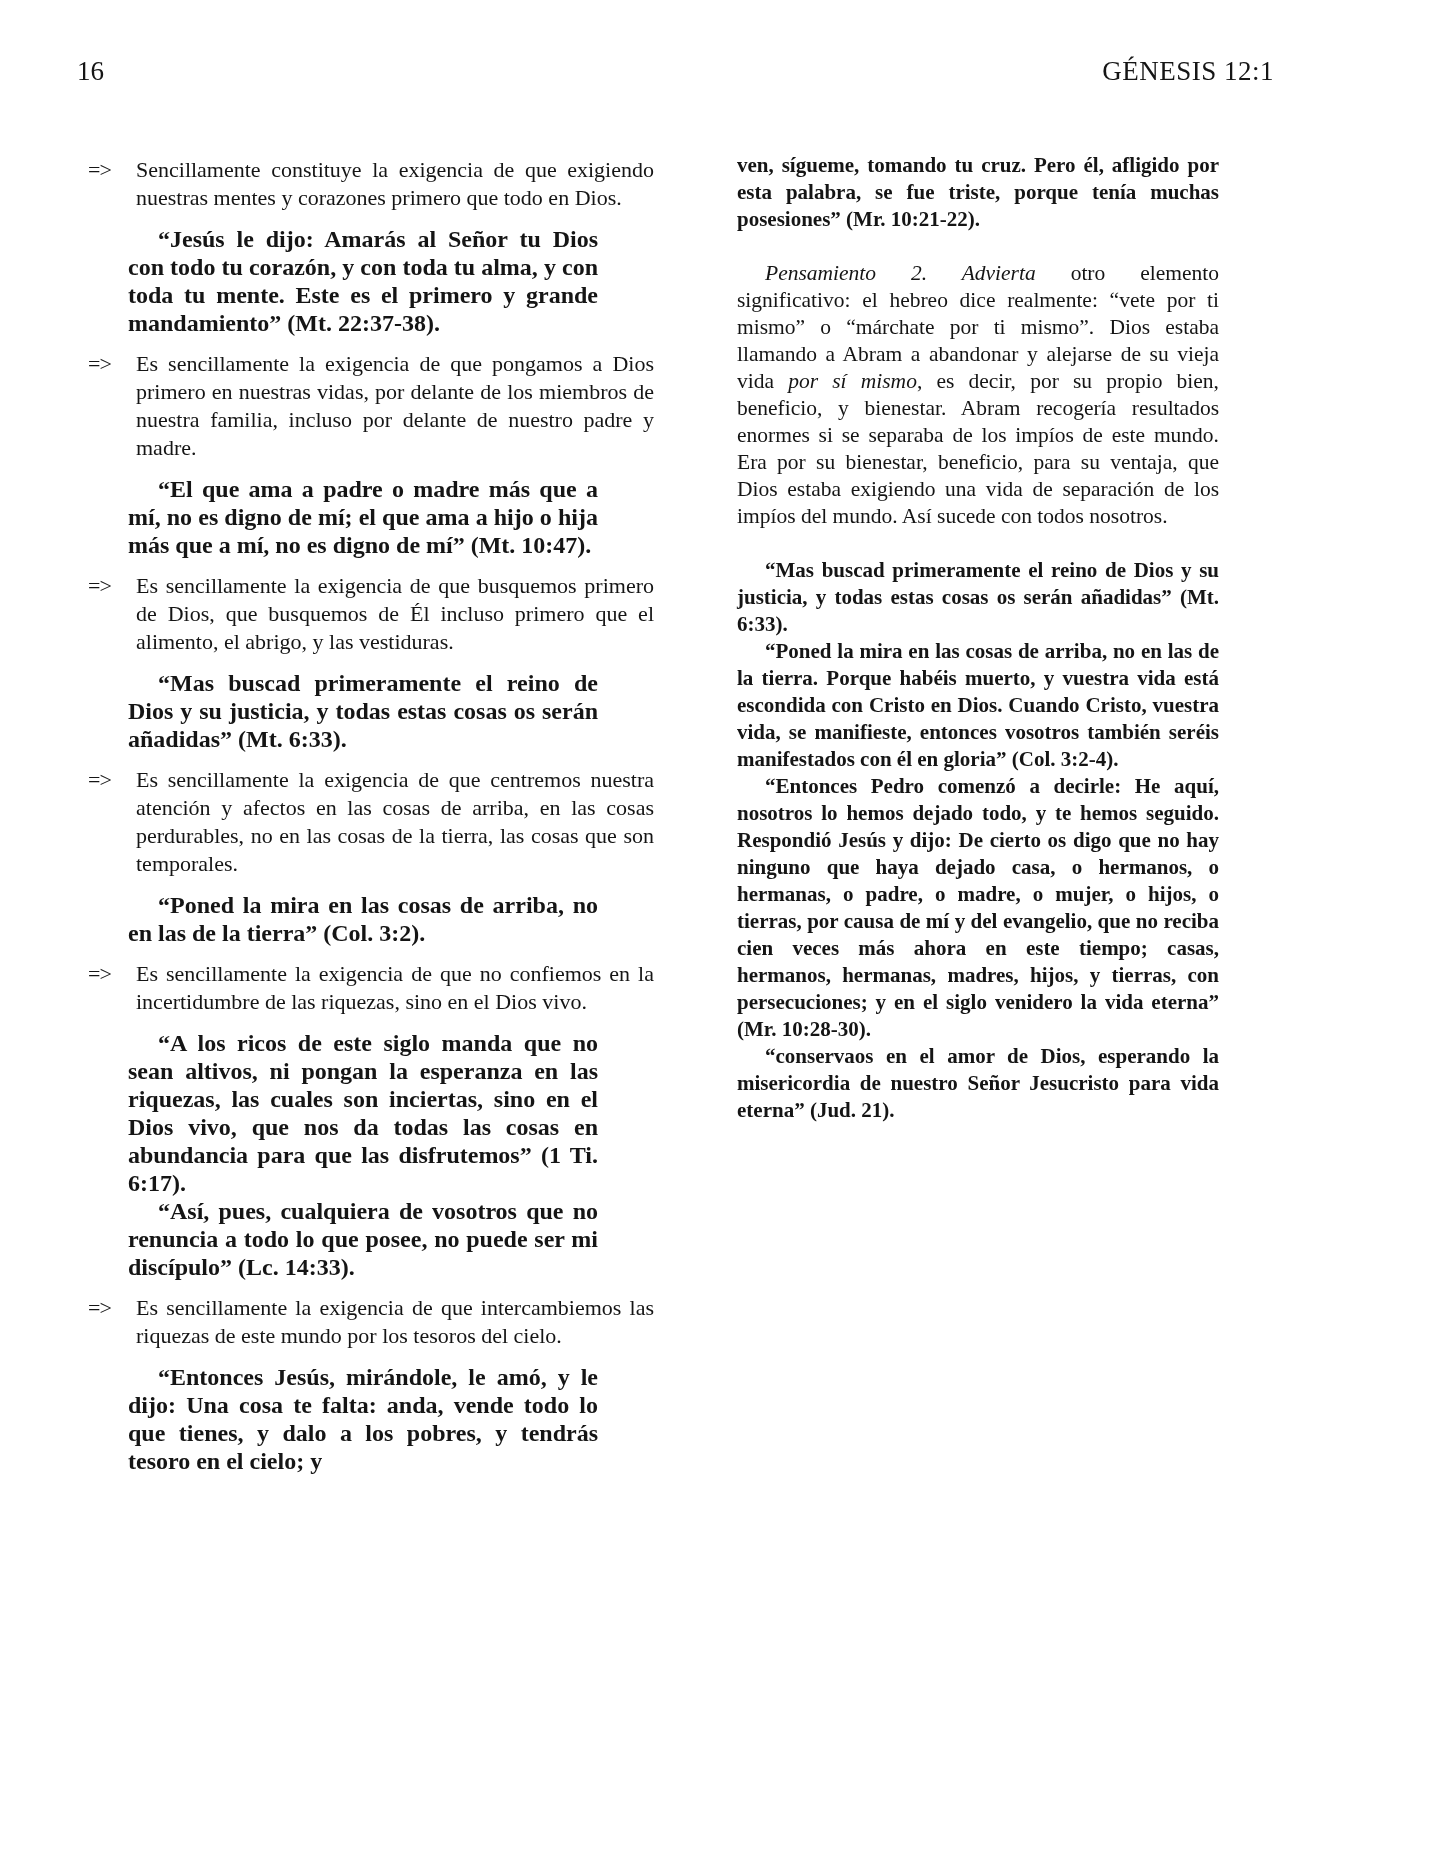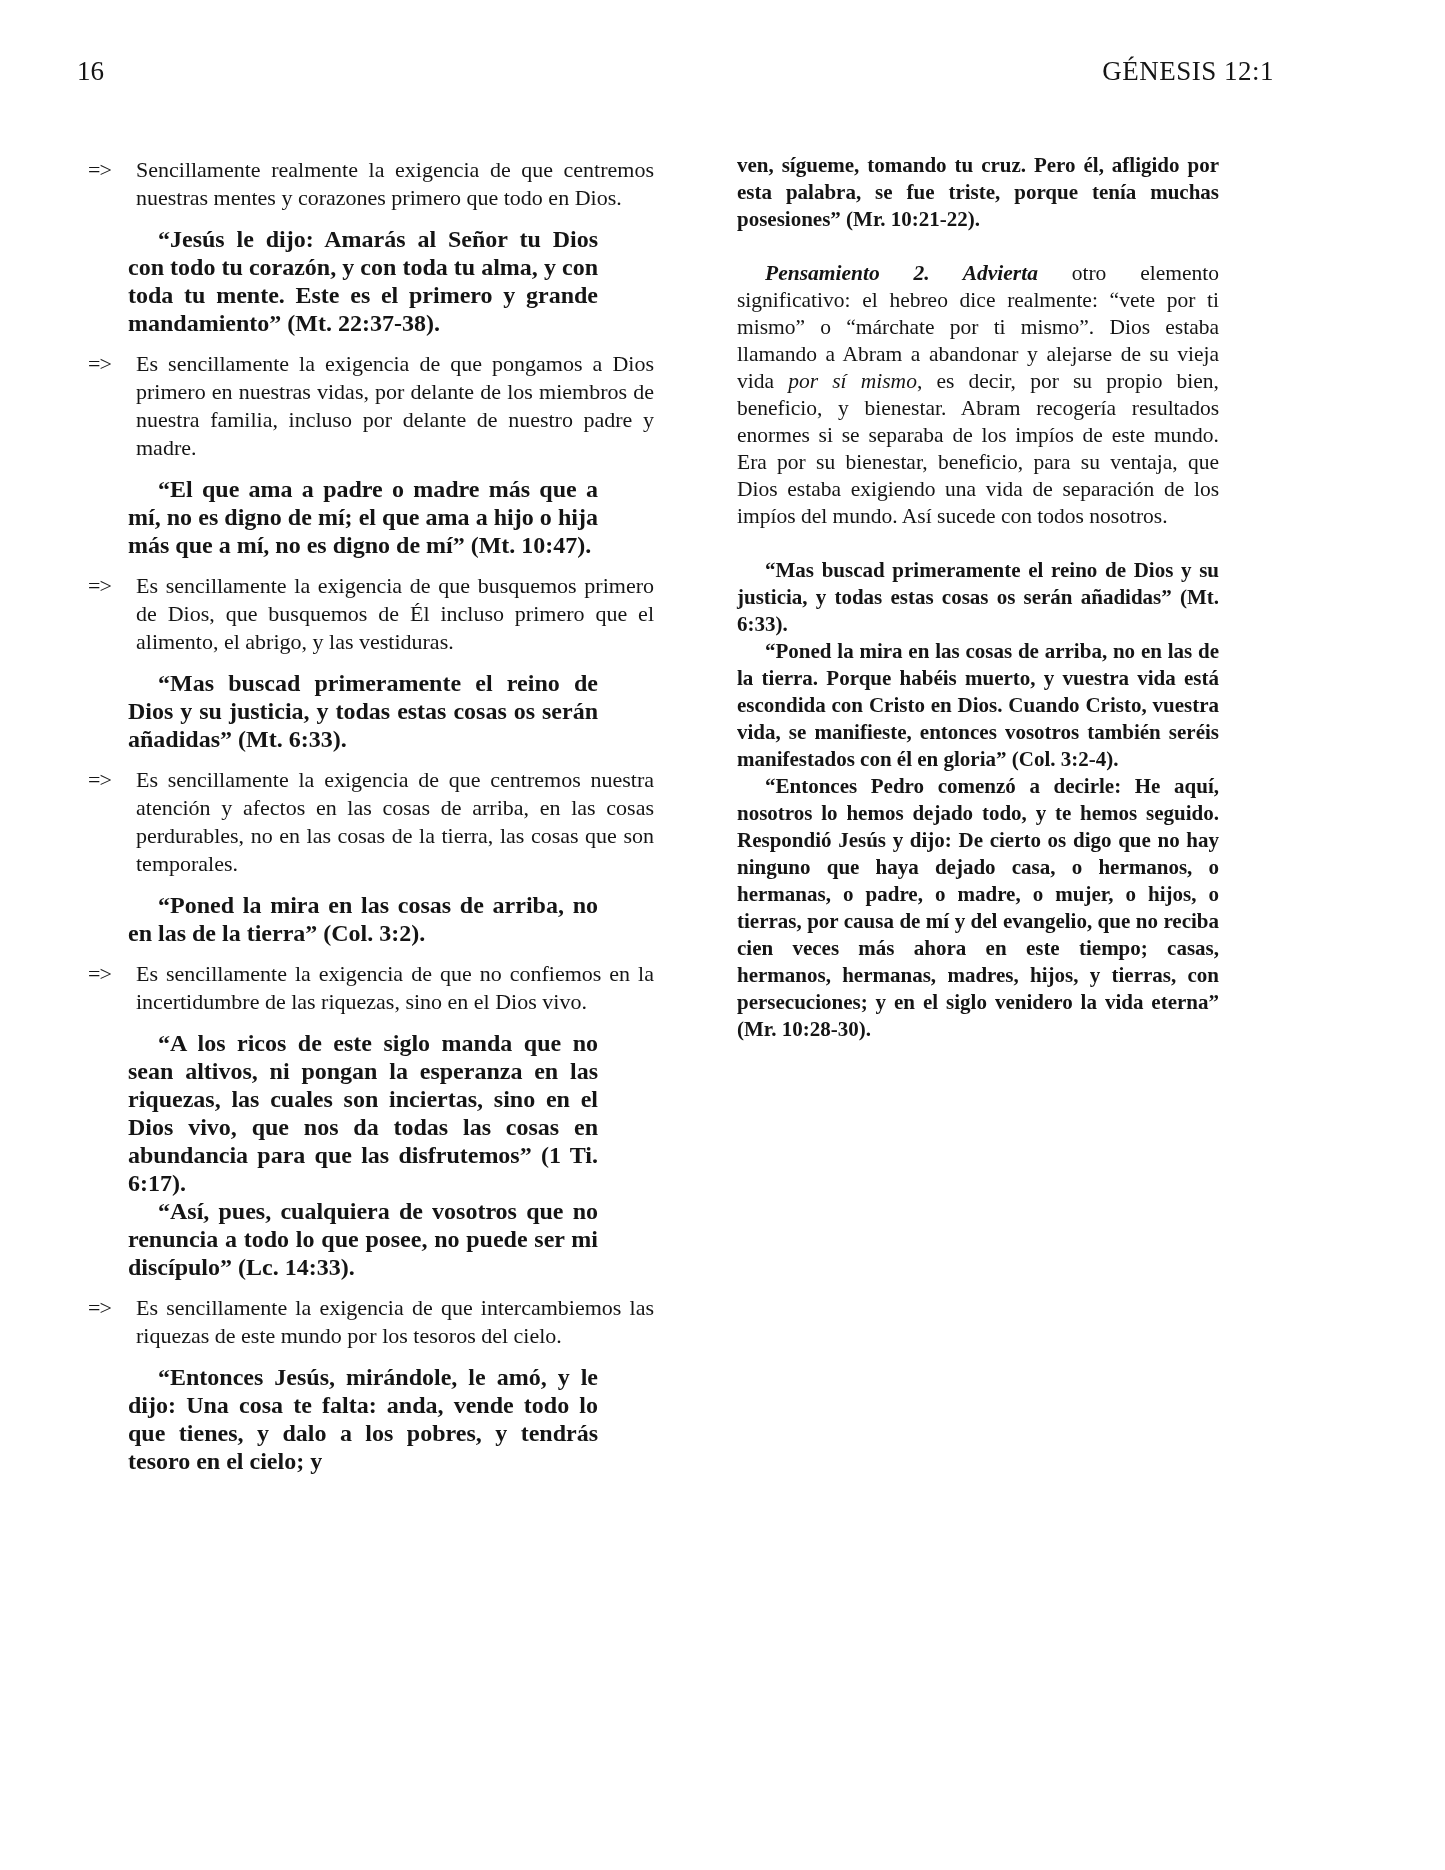--- a/index.html
+++ b/index.html
@@ -58,38 +58,38 @@
   }
   
   .thought {
     font-size:21.5px; line-height:27px;
     text-align:justify;
     text-indent:28px;
   }
   .gap-before { margin-top:27px; }
   .no-indent { text-indent:0; }
 
-  .seg-bold-italic { font-weight:bold; font-style:italic; }
+  .seg-bold-italic { font-weight:normal; font-style:italic; }
   .seg-italic { font-style:italic; }
   .seg-normal { }
 </style>
 </head>
 <body>
 
 <div class="page">
 
   <span class="pageno">16</span>
 
   <span class="booktitle">GÉNESIS 12:1</span>
 
   <div class="col col-left">
 
       <div class="arrow-item">
         <span class="arrow-glyph">=&gt;</span>
-        <p class="arrow-text">Sencillamente realmente la exigencia de que centremos nuestras mentes y corazones primero que todo en Dios.</p>
+        <p class="arrow-text">Sencillamente constituye la exigencia de que exigiendo nuestras mentes y corazones primero que todo en Dios.</p>
       </div>
 
       <p class="quote">“Jesús le dijo: Amarás al Señor tu Dios con todo tu corazón, y con toda tu alma, y con toda tu mente. Este es el primero y grande mandamiento” (Mt. 22:37-38).</p>
 
       <div class="arrow-item">
         <span class="arrow-glyph">=&gt;</span>
         <p class="arrow-text">Es sencillamente la exigencia de que pongamos a Dios primero en nuestras vidas, por delante de los miembros de nuestra familia, incluso por delante de nuestro padre y madre.</p>
       </div>
 
       <p class="quote">“El que ama a padre o madre más que a mí, no es digno de mí; el que ama a hijo o hija más que a mí, no es digno de mí” (Mt. 10:47).</p>
@@ -132,15 +132,16 @@
 
       <p class="thought gap-before"><span class="seg-bold-italic">Pensamiento 2. Advierta </span><span class="seg-normal">otro elemento significativo: el hebreo dice realmente: “vete por ti mismo” o “márchate por ti mismo”. Dios estaba llamando a Abram a abandonar y alejarse de su vieja vida </span><span class="seg-italic">por sí mismo</span><span class="seg-normal">, es decir, por su propio bien, beneficio, y bienestar. Abram recogería resultados enormes si se separaba de los impíos de este mundo. Era por su bienestar, beneficio, para su ventaja, que Dios estaba exigiendo una vida de separación de los impíos del mundo. Así sucede con todos nosotros.</span></p>
 
       <p class="rquote gap-before">“Mas buscad primeramente el reino de Dios y su justicia, y todas estas cosas os serán añadidas” (Mt. 6:33).</p>
 
       <p class="rquote">“Poned la mira en las cosas de arriba, no en las de la tierra. Porque habéis muerto, y vuestra vida está escondida con Cristo en Dios. Cuando Cristo, vuestra vida, se manifieste, entonces vosotros también seréis manifestados con él en gloria” (Col. 3:2-4).</p>
 
       <p class="rquote">“Entonces Pedro comenzó a decirle: He aquí, nosotros lo hemos dejado todo, y te hemos seguido. Respondió Jesús y dijo: De cierto os digo que no hay ninguno que haya dejado casa, o hermanos, o hermanas, o padre, o madre, o mujer, o hijos, o tierras, por causa de mí y del evangelio, que no reciba cien veces más ahora en este tiempo; casas, hermanos, hermanas, madres, hijos, y tierras, con persecuciones; y en el siglo venidero la vida eterna” (Mr. 10:28-30).</p>
 
 
+      <p class="rquote">“conservaos en el amor de Dios, esperando la misericordia de nuestro Señor Jesucristo para vida eterna” (Jud. 21).</p>
     </div>
 
 </div>
 
 </body></html>

